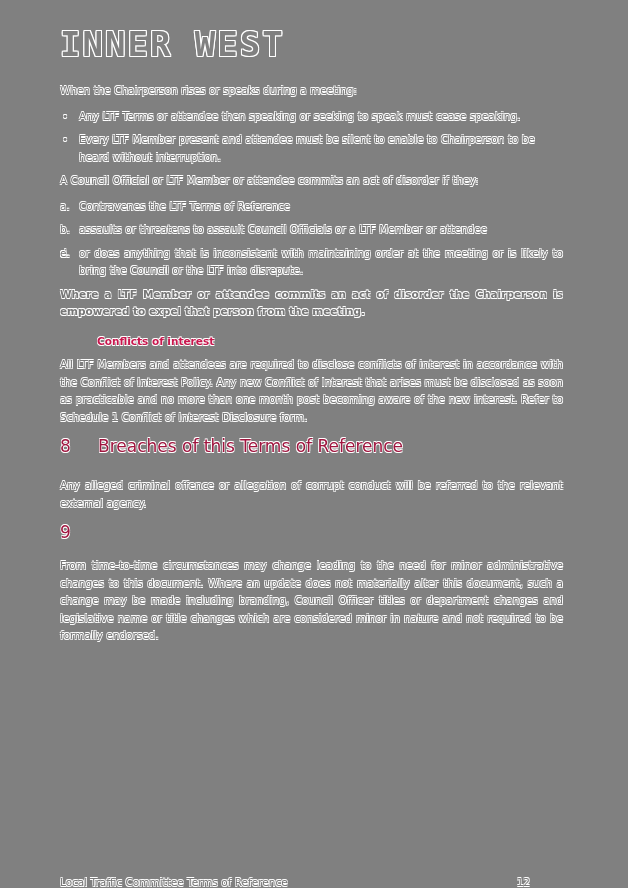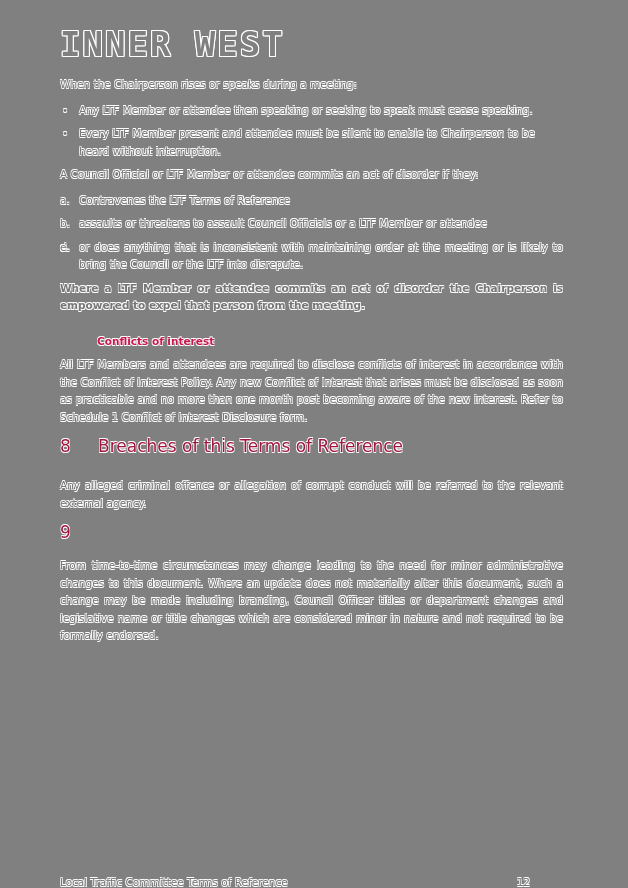--- a/index.html
+++ b/index.html
@@ -23,34 +23,34 @@
     text-shadow:
       -0.6px -0.6px 0 #fff, 0.6px -0.6px 0 #fff, -0.6px 0.6px 0 #fff, 0.6px 0.6px 0 #fff;
   }
   .logo {
     position: absolute; left: 60px; top: 26px;
     font-family: "DejaVu Sans Mono", monospace;
     font-weight: bold; font-size: 34px; letter-spacing: 2px;
     line-height: 36px;
   }
   .content {
-    position: absolute; left: 60px; top: 76px; width: 503px;
+    position: absolute; left: 60px; top: 82px; width: 503px;
     font-size: 10.5px; line-height: 17.5px;
   }
   p { margin: 0; text-align: justify; }
   .intro { margin-bottom: 8px; }
   ul.bullets { list-style: none; margin: 0; padding: 0; }
   ul.bullets li { position: relative; padding-left: 19px; margin-bottom: 6px; }
   ul.bullets li .dot { position: absolute; left: 2px; top: 0; }
   ol.alpha { list-style: none; margin: 0; padding: 0; }
   ol.alpha li { position: relative; padding-left: 19px; margin-bottom: 6px; text-align: justify; }
   ol.alpha li .mk { position: absolute; left: 0; top: 0; }
   .bold-para { font-weight: bold; margin-top: 6px; }
   .subhead {
-    margin-top: 18px; margin-bottom: 6px;
+    margin-top: 12px; margin-bottom: 6px;
     color: #c8164d; font-weight: bold;
     text-shadow: -0.6px -0.6px 0 #fff, 0.6px -0.6px 0 #fff, -0.6px 0.6px 0 #fff, 0.6px 0.6px 0 #fff;
     padding-left: 37px;
   }
   .section-heading {
     display: flex; align-items: baseline;
     font-size: 17px; line-height: 22px;
     color: #a0163f;
     text-shadow: -0.6px -0.6px 0 #fff, 0.6px -0.6px 0 #fff, -0.6px 0.6px 0 #fff, 0.6px 0.6px 0 #fff;
     margin: 9px 0 14px 0;
@@ -67,21 +67,21 @@
 <body>
 
 <div class="logo outline">INNER WEST</div>
 
 <div class="content">
   <p class="intro outline-dark">When the Chairperson rises or speaks during a meeting:</p>
 
   <ul class="bullets">
     <li class="outline-dark">
       <span class="dot">•</span>
-      <span>Any LTF Member or attendee then speaking or seeking to speak must cease speaking.</span>
+      <span>Any LTF Terms or attendee then speaking or seeking to speak must cease speaking.</span>
     </li>
     <li class="outline-dark">
       <span class="dot">•</span>
       <span>Every LTF Member present and attendee must be silent to enable to Chairperson to be heard without interruption.</span>
     </li>
   </ul>
 
   <p class="intro outline-dark">A Council Official or LTF Member or attendee commits an act of disorder if they:</p>
 
   <ol class="alpha">

